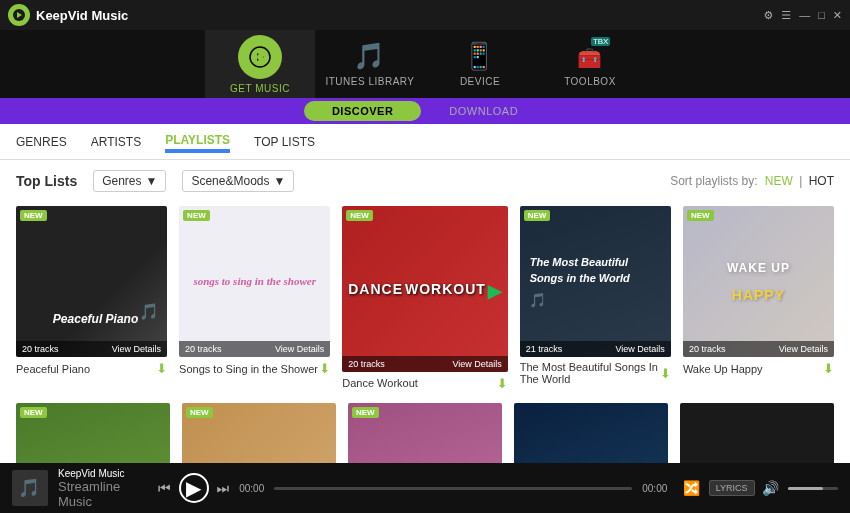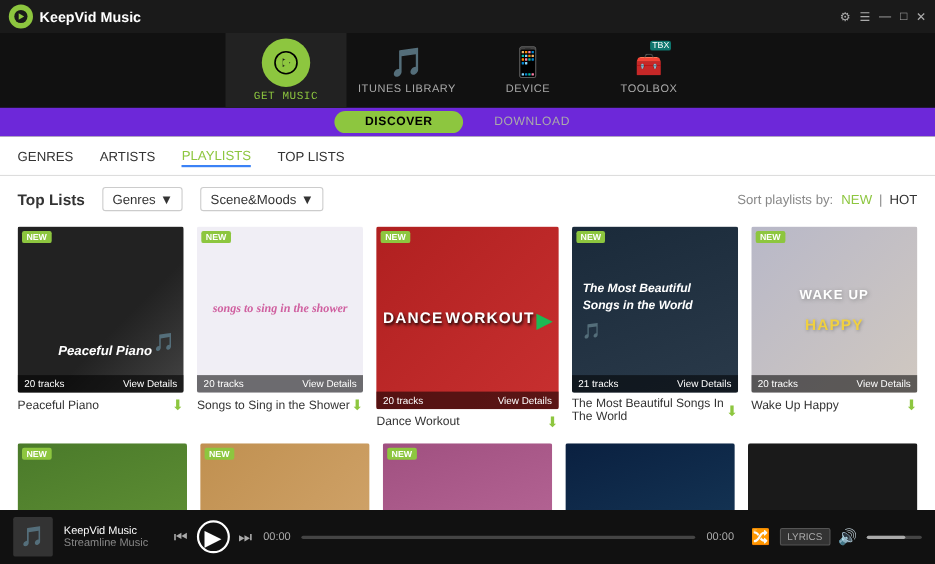--- a/index.html
+++ b/index.html
@@ -36,21 +36,21 @@
       justify-content: center;
       width: 110px;
       height: 68px;
       cursor: pointer;
       gap: 4px;
     }
     .nav-item.active { background: #222; }
     .nav-icon { font-size: 22px; }
     .nav-label { font-size: 10px; color: #aaa; text-transform: uppercase; letter-spacing: 0.5px; }
     .nav-item.active .nav-label { color: #8dc63f; }
-    .nav-item-get { position: relative; font-family: Liberation Mono, monospace; }
+    .nav-item-get { position: relative; }
     .nav-item-get .nav-icon-bg {
       width: 44px; height: 44px; background: #8dc63f; border-radius: 50%;
       display: flex; align-items: center; justify-content: center;
     }
     .nav-item-get .nav-icon-bg svg { width: 24px; height: 24px; }
 
     
     .sub-nav {
       height: 26px;
       background: #6d28d9;
@@ -85,21 +85,22 @@
       border-bottom: 1px solid #ddd;
     }
     .toolbar-item {
       font-size: 12px;
       color: #333;
       cursor: pointer;
       padding: 2px 0;
     }
     .toolbar-item.active {
       color: #8dc63f;
-      border-bottom: 2px solid #3b82f6;
+      border-bottom: 4px solid #3b82f6;
+      font-weight: bold;
     }
 
     
     .content {
       background: #fff;
       height: calc(513px - 30px - 68px - 26px - 36px - 50px);
       overflow-y: auto;
       padding: 10px 16px;
     }
 
@@ -172,21 +173,21 @@
       left: 0;
       right: 0;
     }
     .player-thumb {
       width: 36px; height: 36px; background: #333; border-radius: 2px;
       overflow: hidden; display: flex; align-items: center; justify-content: center;
       font-size: 18px;
     }
     .player-info { display: flex; flex-direction: column; width: 90px; }
     .player-title { font-size: 10px; color: #fff; }
-    .player-artist { font-size: 10px; color: #888; }
+    .player-artist { font-size: 13px; color: #888; }
     .player-controls { display: flex; align-items: center; gap: 8px; }
     .player-btn { color: #aaa; font-size: 14px; cursor: pointer; }
     .player-btn.play { color: #fff; font-size: 20px; width: 30px; height: 30px; border: 2px solid #fff; border-radius: 50%; display: flex; align-items: center; justify-content: center; }
     .player-time { font-size: 10px; color: #aaa; }
     .player-progress {
       flex: 1; height: 3px; background: #444; border-radius: 2px; cursor: pointer;
     }
     .player-progress-inner { height: 100%; background: #8dc63f; width: 0%; border-radius: 2px; }
     .player-extra { display: flex; align-items: center; gap: 8px; margin-left: 6px; }
     .lyrics-btn {

